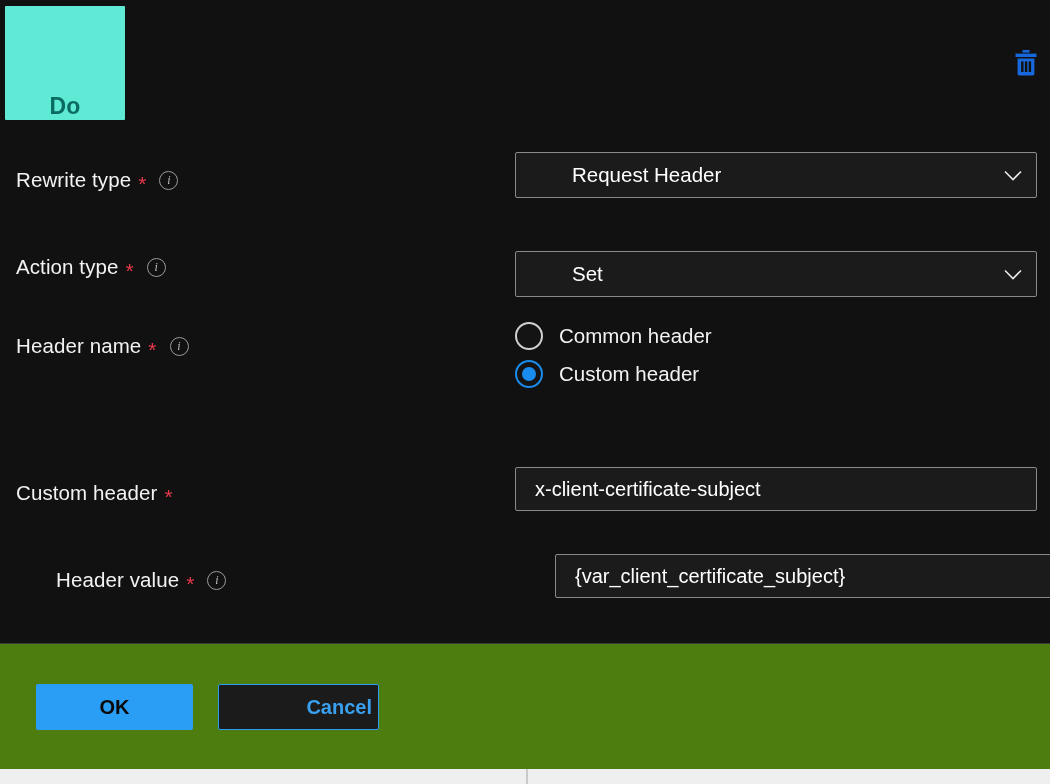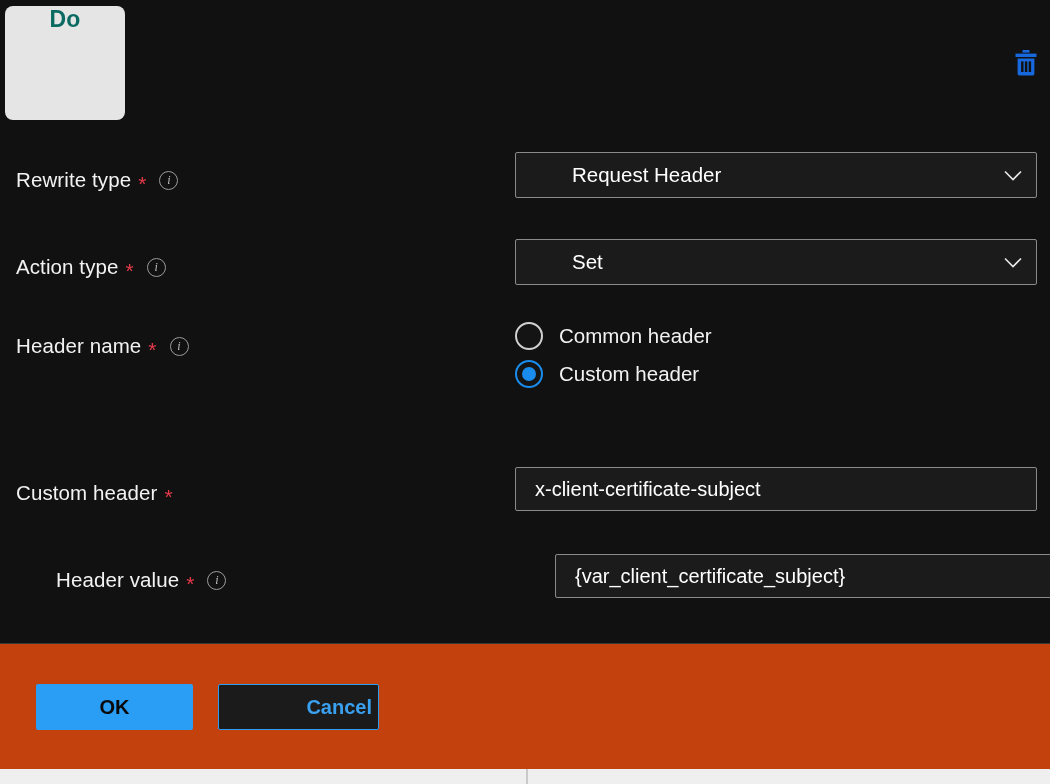--- a/index.html
+++ b/index.html
@@ -22,24 +22,24 @@
     left: 0; top: 0;
     width: 1050px;
     height: 126px;
   }
   .do-tile {
     position: absolute;
     left: 5px;
     top: 6px;
     width: 120px;
     height: 114px;
-    background: #e5e5e5;
-    border-radius: 8px;
-    display: flex;
-    align-items: flex-start;
+    background: #5eead4;
+    border-radius: 1px;
+    display: flex;
+    align-items: flex-end;
     justify-content: center;
   }
   .do-tile-label {
     color: #0b6b62;
     font-size: 23px;
     font-weight: 600;
     letter-spacing: 0.2px;
   }
   .delete-btn {
     position: absolute;
@@ -204,21 +204,21 @@
     width: 1050px;
     height: 1px;
     background: #3a3a3a;
   }
   .footer {
     position: absolute;
     left: 0;
     top: 644px;
     width: 1050px;
     height: 125px;
-    background: #c2410c;
+    background: #4d7c0f;
   }
   .btn {
     position: absolute;
     box-sizing: border-box;
     font-family: "Liberation Sans", sans-serif;
     font-size: 20px;
     border-radius: 2px;
     cursor: pointer;
   }
   .btn-ok {
@@ -301,21 +301,21 @@
       </div>
     </div>
   </div>
 
   <div class="row" style="top:113px;height:66px;">
     <div class="label-cell" style="top:16px;">
       <span class="label-text">Action type</span>
       <span class="req-star">*</span>
       <span class="info-icon">i</span>
     </div>
-    <div class="control-cell" style="top:0px;">
+    <div class="control-cell" style="top:12px;">
       <div class="select-box">
         <span class="select-value">Set</span>
         <span class="chevron">
           <svg width="26" height="26" viewBox="0 0 26 26" aria-hidden="true">
             <path d="M5 9.5 L13 17.5 L21 9.5" fill="none" stroke="#e8e8e8" stroke-width="1.6"></path>
           </svg>
         </span>
       </div>
     </div>
   </div>

